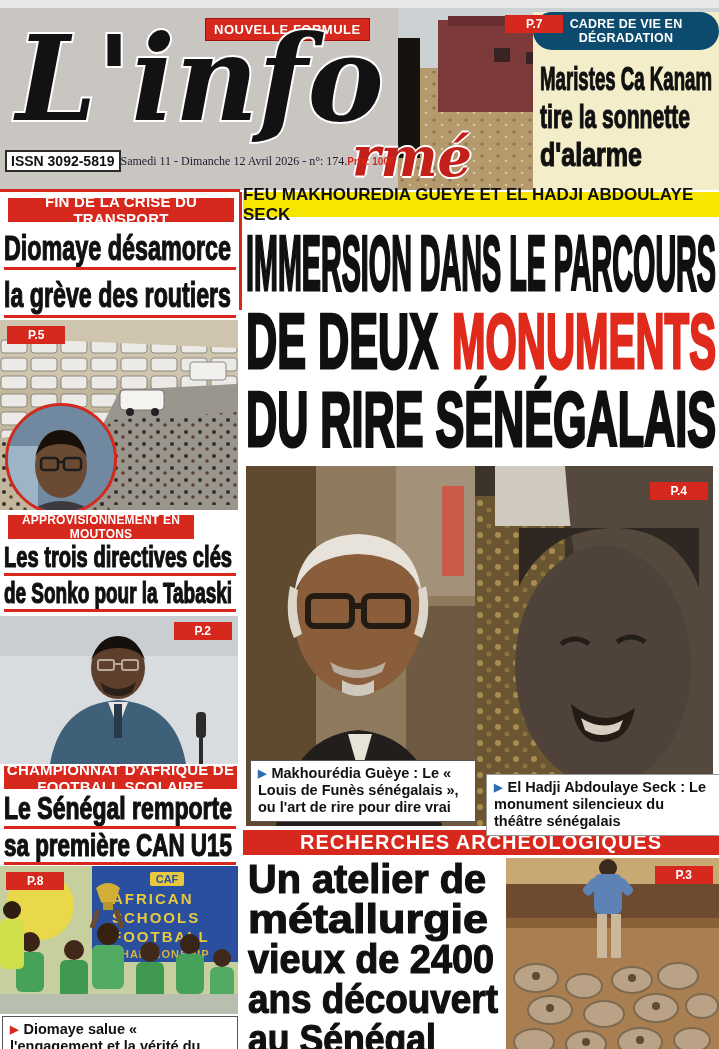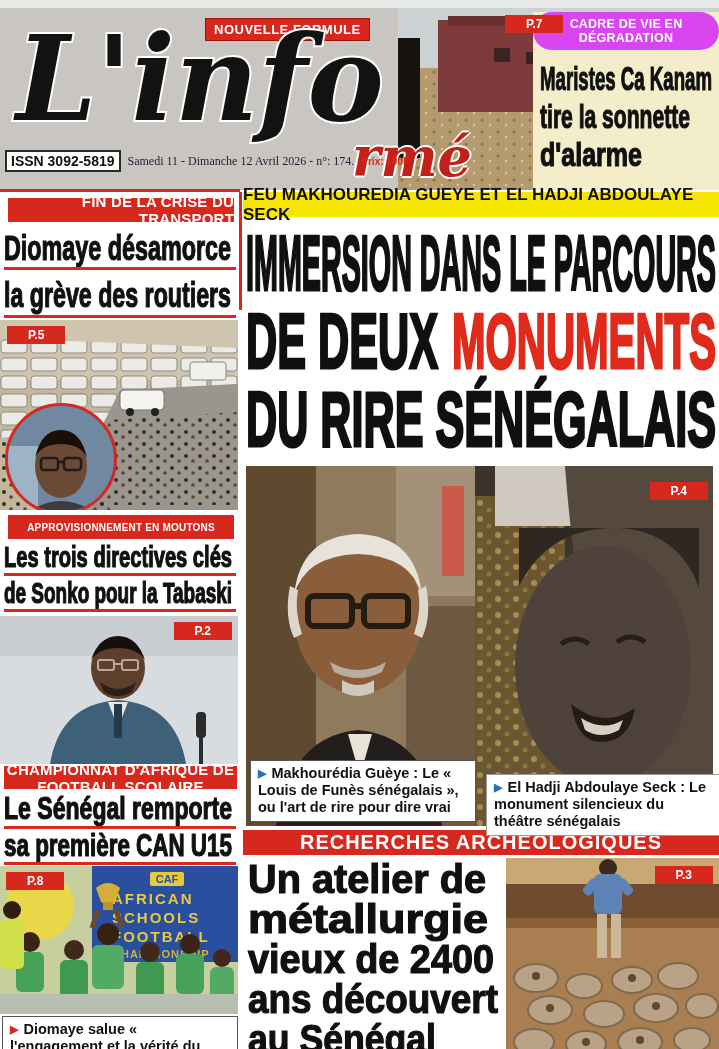--- a/index.html
+++ b/index.html
@@ -21,33 +21,33 @@
   .logo-text {
     font-family:"DejaVu Serif", serif; font-weight:bold; font-style:italic;
     fill:#121212; stroke:#ffffff; stroke-width:4px; paint-order:stroke;
   }
   .logo-suffix {
     left:352px; top:122px; color:#c4201a;
     font-family:"DejaVu Serif", serif; font-style:italic; font-weight:bold;
     font-size:54px; line-height:1;
     text-shadow:-2px 0 0 #fff, 2px 0 0 #fff, 0 -2px 0 #fff, 0 2px 0 #fff;
   }
-  .issn-row { left:5px; top:142px; display:flex; align-items:center; gap:7px; white-space:nowrap; }
+  .issn-row { left:5px; top:142px; display:flex; align-items:center; gap:0; white-space:nowrap; }
   .issn-box {
     border:2px solid #2a2a2a; background:#fff; font-weight:bold; font-size:14px;
     padding:1px 4px; color:#111;
   }
   .date-line { font-family:"Liberation Serif", serif; font-size:12px; color:#1d1d30; }
   .price { color:#d7281d; font-weight:bold; font-size:10px; }
 
   
   .header-photo { left:398px; top:0; width:321px; height:182px; }
   .cream-box { left:533px; top:4px; width:186px; height:178px; background:#f3edc9; }
   .cream-kicker {
-    background:#d946ef; color:#fff; font-weight:bold; font-size:12.5px;
+    background:#0c4a6e; color:#fff; font-weight:bold; font-size:12.5px;
     text-align:center; padding:5px 2px; letter-spacing:.2px;border-radius:19px;
   }
   .cream-box svg { margin:10px 0 0 7px; }
 
   
   .pbadge {
     position:absolute; background:#d7281d; color:#fff; font-weight:bold;
     font-size:12px; line-height:1; padding:3px 21px; z-index:5;
   }
   .kicker {
@@ -131,21 +131,21 @@
     <svg class="hl" width="178" height="120" viewBox="0 0 178 120">
       <text class="hl-t" x="0" y="30" font-size="34" textLength="172" lengthAdjust="spacingAndGlyphs">Maristes Ca Kanam</text>
       <text class="hl-t" x="0" y="68" font-size="34" textLength="150" lengthAdjust="spacingAndGlyphs">tire la sonnette</text>
       <text class="hl-t" x="0" y="106" font-size="34" textLength="102" lengthAdjust="spacingAndGlyphs">d'alarme</text>
     </svg>
   </div>
 
   <div class="redline-h" style="left:0; top:181px; width:240px; height:3px;"></div>
   <div class="redline-v" style="left:239px; top:184px; width:3px; height:118px;"></div>
 
-  <div class="kicker" style="left:8px; top:190px; width:226px; height:24px; font-size:15px;text-align:right;">FIN DE LA CRISE DU TRANSPORT</div>
+  <div class="kicker" style="left:8px; top:190px; width:226px; height:24px; font-size:15px;">FIN DE LA CRISE DU TRANSPORT</div>
 
   <svg class="hl abs" style="left:4px; top:218px;" width="232" height="96" viewBox="0 0 232 96">
     <text class="hl-t" x="0" y="34" font-size="35" textLength="227" lengthAdjust="spacingAndGlyphs">Diomaye désamorce</text>
     <rect class="rule" x="0" y="41" width="232" height="3"></rect>
     <text class="hl-t" x="0" y="81" font-size="35" textLength="227" lengthAdjust="spacingAndGlyphs">la grève des routiers</text>
     <rect class="rule" x="0" y="89" width="232" height="3"></rect>
   </svg>
 
   <div class="photo" style="left:0; top:312px; width:238px; height:190px;">
     <svg width="238" height="190" viewBox="0 0 238 190">
@@ -178,21 +178,21 @@
         <ellipse cx="53" cy="60" rx="26" ry="32" fill="#6b4a33"></ellipse>
         <path d="M27,52 q6,-28 26,-28 q20,0 26,28 q-6,-14 -26,-14 q-20,0 -26,14z" fill="#181008"></path>
         <rect x="33" y="52" width="17" height="12" rx="3" fill="none" stroke="#1c1c1c" stroke-width="2.5"></rect>
         <rect x="56" y="52" width="17" height="12" rx="3" fill="none" stroke="#1c1c1c" stroke-width="2.5"></rect>
         <line x1="50" y1="56" x2="56" y2="56" stroke="#1c1c1c" stroke-width="2.5"></line>
         <path d="M20,106 q33,-22 66,0 z" fill="#3c3c40"></path>
       </svg>
     </div>
   </div>
 
-  <div class="kicker" style="left:8px; top:507px; width:226px; height:24px; font-size:10px;">APPROVISIONNEMENT EN MOUTONS</div>
+  <div class="kicker" style="left:8px; top:507px; width:186px; height:24px; font-size:12px;">APPROVISIONNEMENT EN MOUTONS</div>
 
   <svg class="hl abs" style="left:4px; top:533px;" width="232" height="72" viewBox="0 0 232 72">
     <text class="hl-t" x="0" y="26" font-size="29" textLength="228" lengthAdjust="spacingAndGlyphs">Les trois directives clés</text>
     <rect class="rule" x="0" y="32" width="232" height="3"></rect>
     <text class="hl-t" x="0" y="62" font-size="29" textLength="228" lengthAdjust="spacingAndGlyphs">de Sonko pour la Tabaski</text>
     <rect class="rule" x="0" y="68" width="232" height="3"></rect>
   </svg>
 
   <div class="photo" style="left:0; top:608px; width:238px; height:148px;">
     <svg width="238" height="148" viewBox="0 0 238 148">

